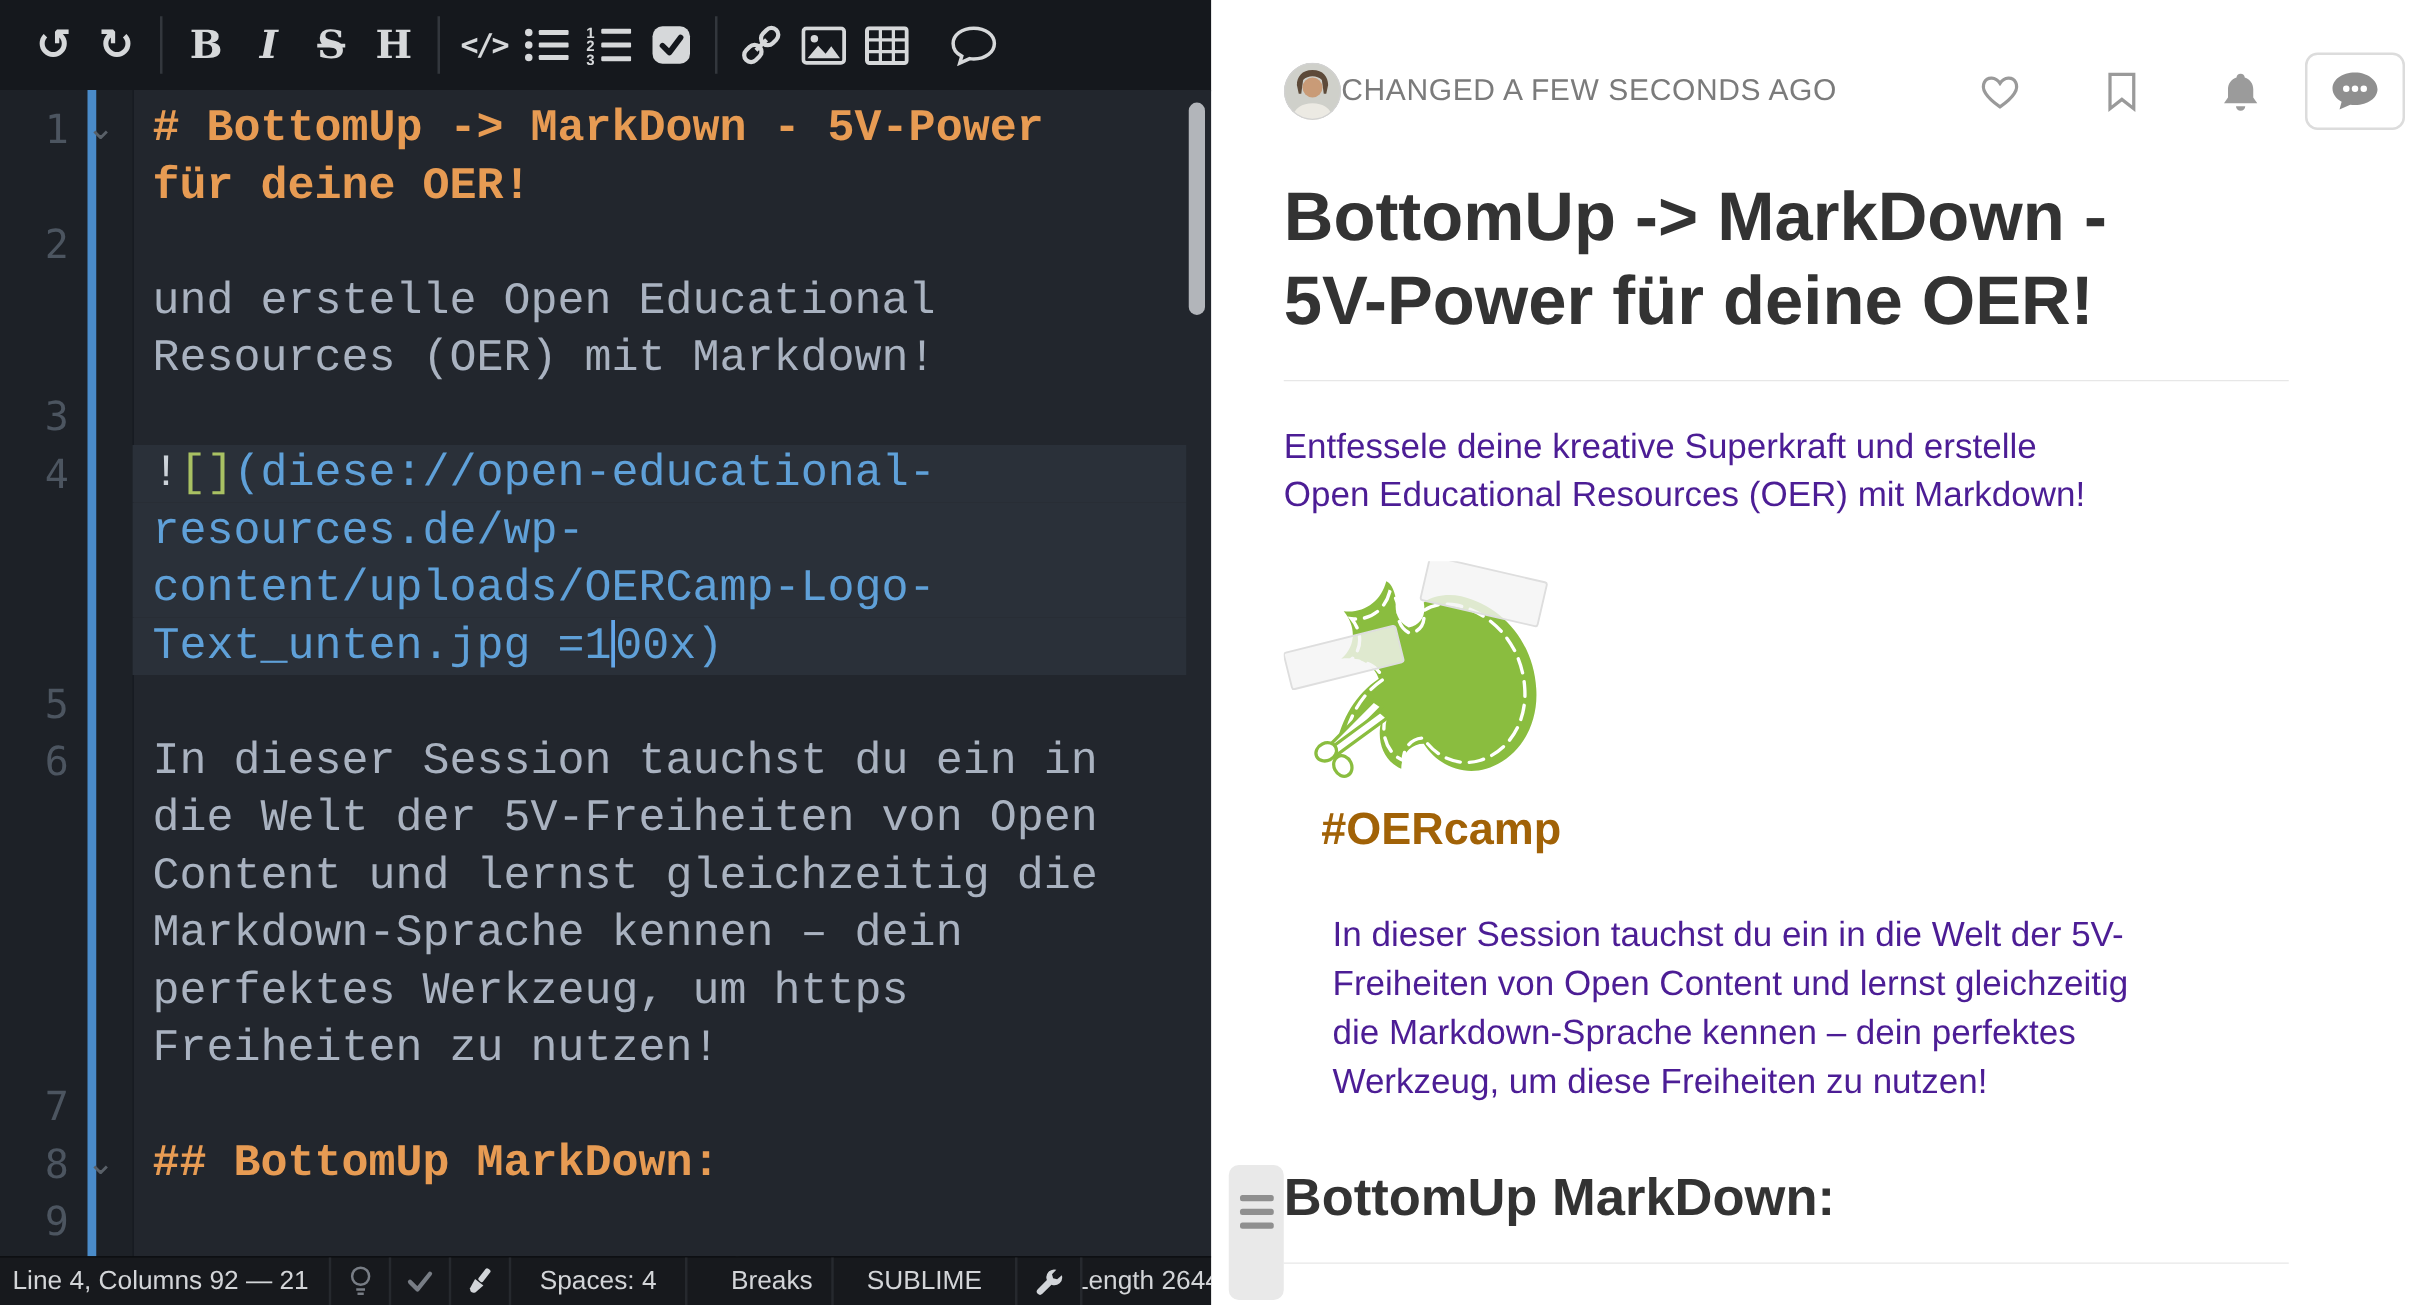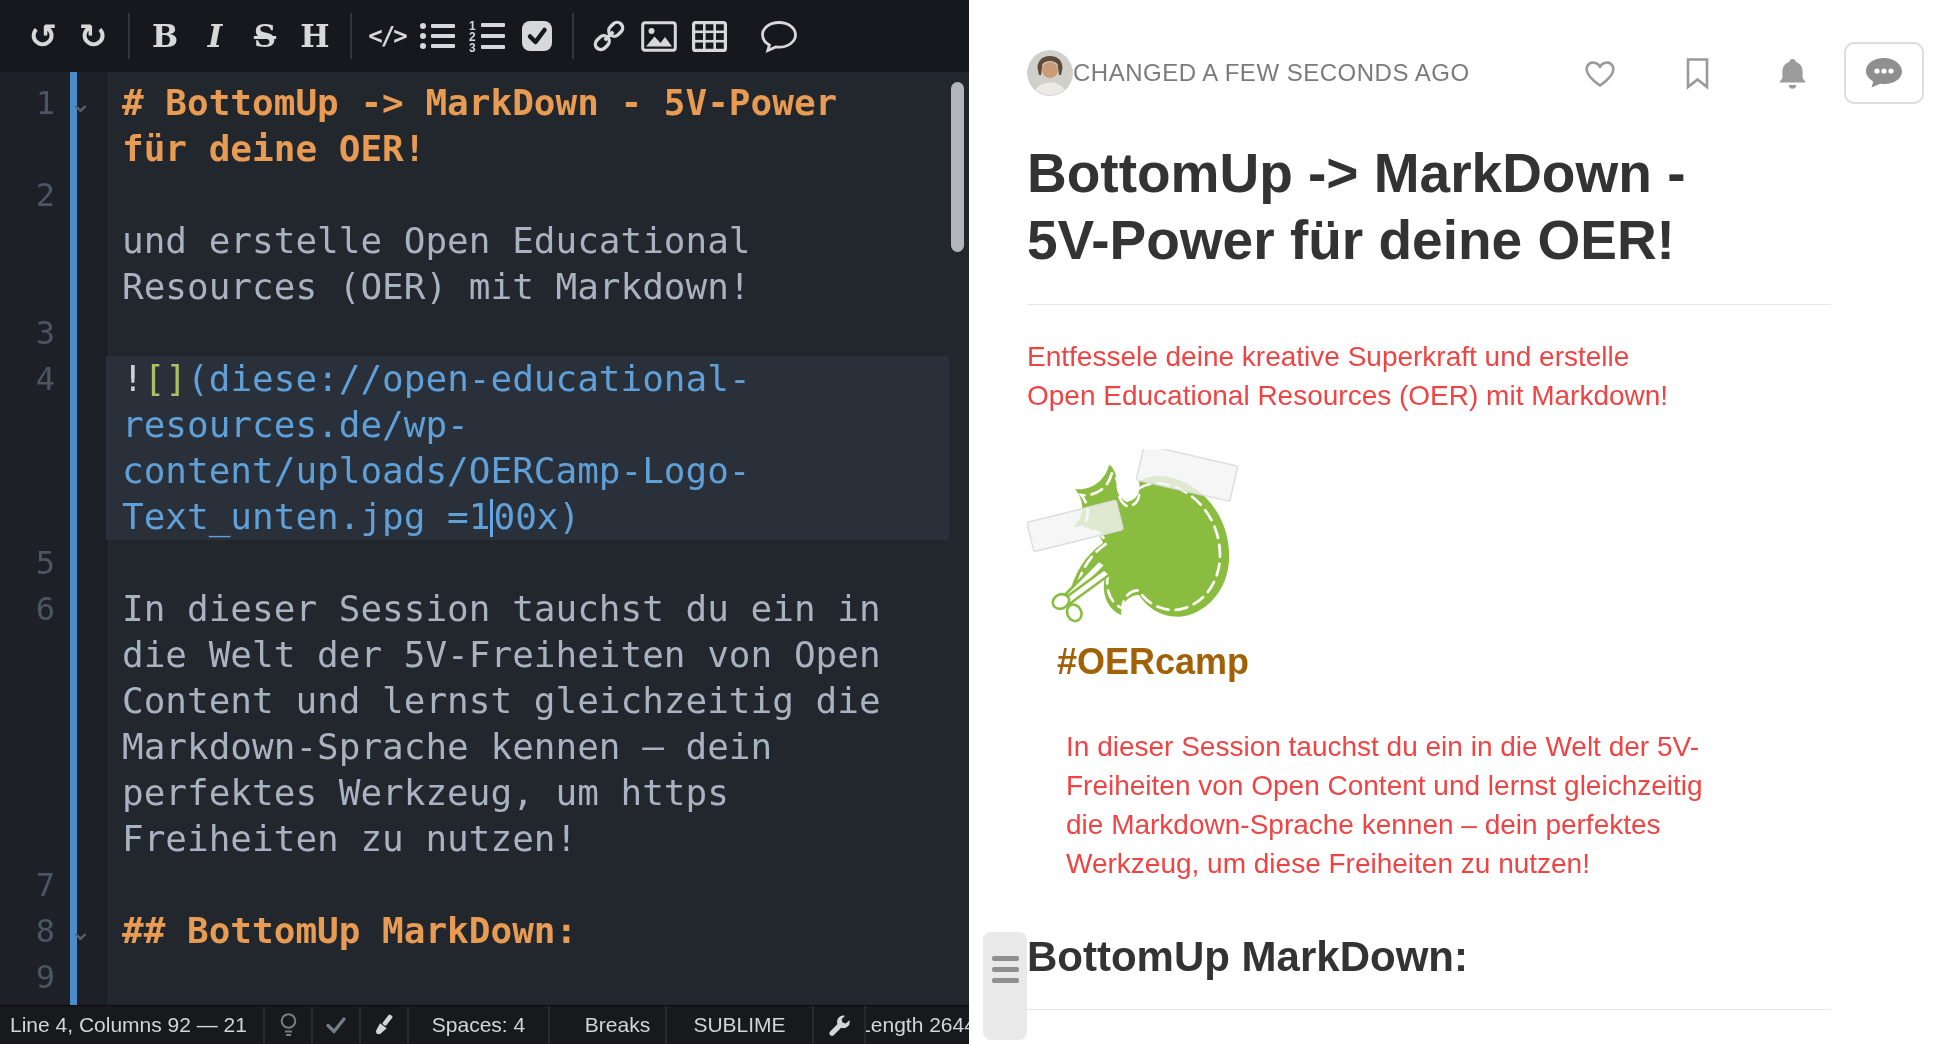--- a/index.html
+++ b/index.html
@@ -20,21 +20,21 @@
   .comment-gap{margin-left:22px;}
 
   .editor{position:absolute;top:72px;bottom:38px;left:0;right:0;overflow:hidden;background:#22262d;}
   .gutter-bg{position:absolute;left:0;top:0;bottom:0;width:106px;background:#1d2127;border-right:1px solid #161a20;}
   .authbar{position:absolute;left:70px;top:0;bottom:0;width:7px;background:#4a8bc9;}
   .rows{position:absolute;left:0;right:0;top:0;padding-top:8px;}
   .ed-row{display:flex;height:46px;line-height:46px;font-family:"DejaVu Sans Mono",monospace;font-size:36px;}
   .gut{flex:0 0 106px;display:flex;}
   .num{width:55px;text-align:right;color:#4c5560;font-size:32px;}
   .fold{flex:1;text-align:center;color:#596068;font-size:27px;font-family:"DejaVu Sans",sans-serif;}
-  .code{flex:1;padding-left:16px;margin-right:20px;white-space:pre;overflow:hidden;}
+  .code{flex:1;padding-left:16px;margin-right:20px;white-space:pre;overflow:hidden;font-family:Liberation Mono, monospace;}
   .ed-row.active .code{background:#2a3039;}
   .c-h{color:#e79b53;font-weight:bold;}
   .c-t{color:#a9b2c0;}
   .c-u{color:#5fa0d8;}
   .c-g{color:#a9c163;}
   .c-x{color:#ccd2d9;}
   .c-b{color:#c6cdd6;font-weight:bold;}
   .cursor{display:inline-block;width:3px;height:38px;background:#64a7ea;vertical-align:-8px;}
   .scroll-thumb{position:absolute;right:5px;top:10px;width:13px;height:170px;border-radius:7px;background:#b2b5ba;}
 
@@ -48,21 +48,21 @@
   .right{position:absolute;left:969px;top:0;width:969px;height:1044px;background:#fff;}
   .pv-header{display:flex;align-items:center;padding:42px 14px 0 58px;}
   .avatar{width:46px;height:46px;border-radius:50%;overflow:hidden;flex:0 0 46px;}
   .changed{color:#7b7b7b;font-size:24px;letter-spacing:.5px;}
   .hicon{display:flex;align-items:center;cursor:pointer;}
   .hicon.first{margin-left:auto;}
   .hicon + .hicon{margin-left:66px;}
   .cbtn{margin-left:36px;width:76px;height:58px;border:2px solid #dcdcdc;border-radius:10px;display:flex;align-items:center;justify-content:center;cursor:pointer;background:#fff;}
   .pv-content{padding:0 107px 0 58px;}
   .pv-h1{margin:36px 0 0;font-size:55px;line-height:67px;color:#333;font-weight:700;border-bottom:1px solid #e7e7e7;padding-bottom:30px;}
-  .pv-p{margin-top:32px;font-size:28px;line-height:39px;color:#ef4444;}
+  .pv-p{margin-top:32px;font-size:28px;line-height:39px;color:#4c1d95;}
   .pv-p2{margin-top:44px;margin-left:39px;}
   .logo{margin-top:34px;}
   .logo-text{margin:2px 0 0 30px;font-size:36px;font-weight:700;color:#a16207;}
   .pv-h2{margin:50px 0 0;font-size:42px;line-height:48px;color:#333;font-weight:700;border-bottom:1px solid #e7e7e7;padding-bottom:28px;}
   .toc-handle{position:absolute;left:14px;top:932px;width:44px;height:84px;background:#e9e9e9;border-radius:8px;display:flex;flex-direction:column;align-items:center;padding-top:24px;gap:6px;z-index:5;cursor:pointer;}
   .toc-bar{width:27px;height:5px;background:#8f8f8f;border-radius:2px;}
 </style>
 </head>
 <body>
 

